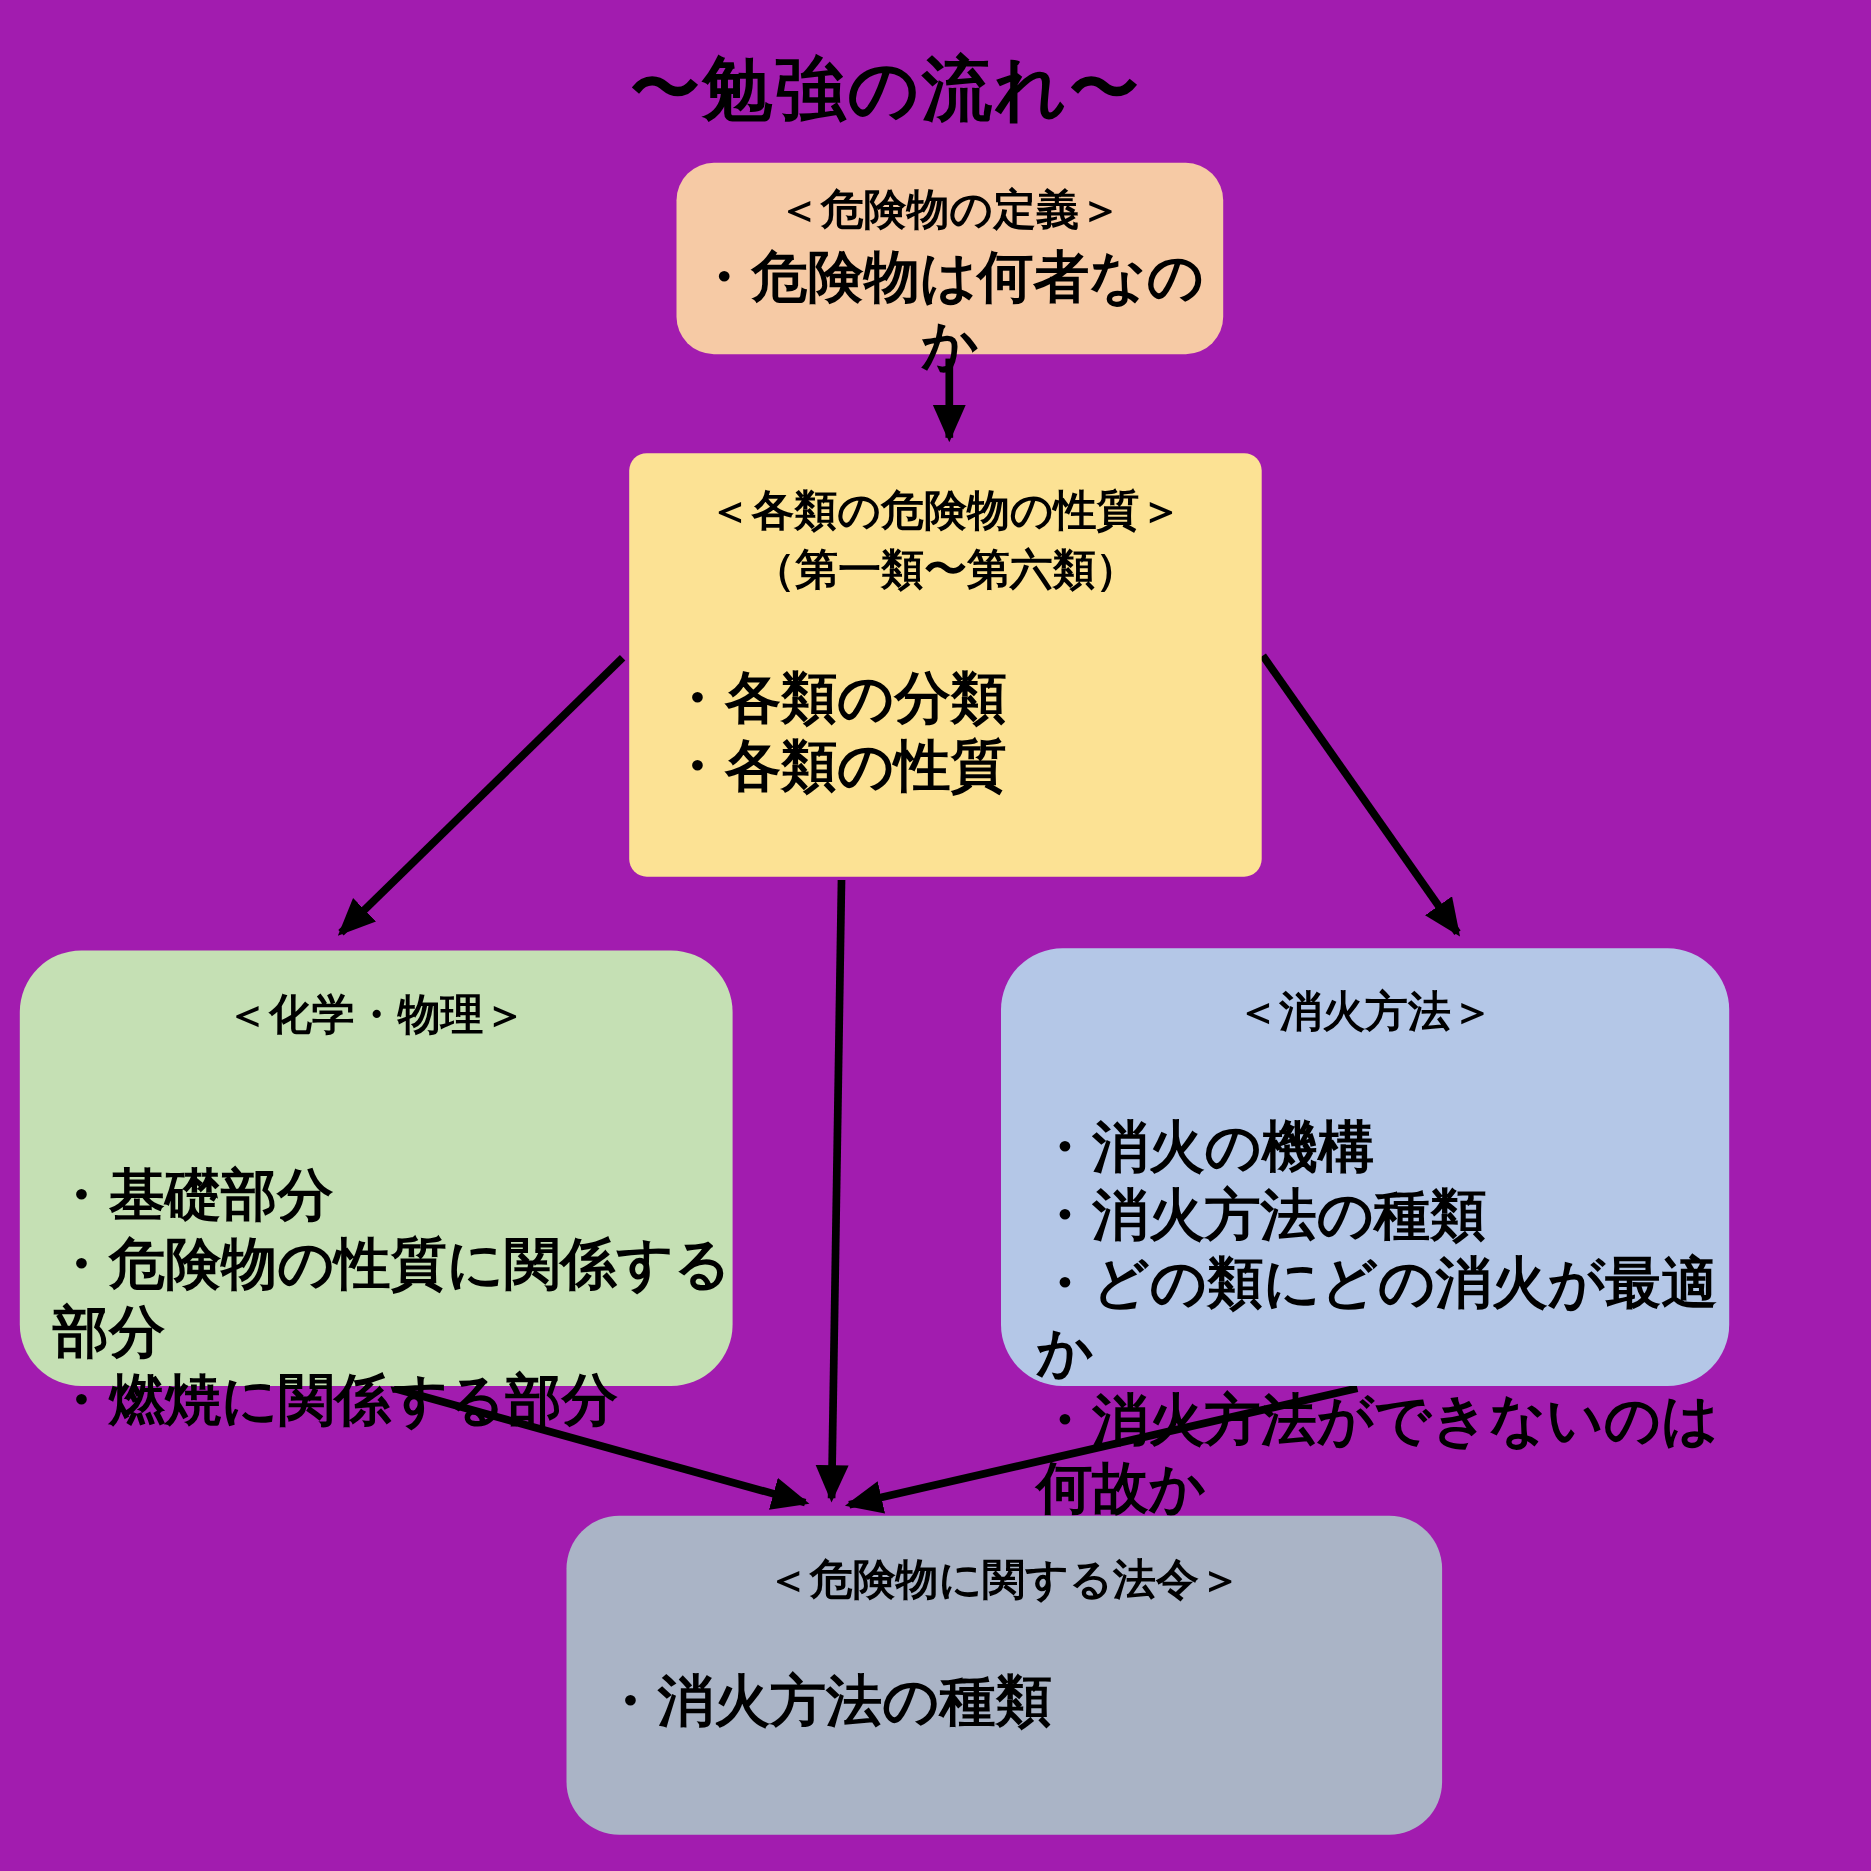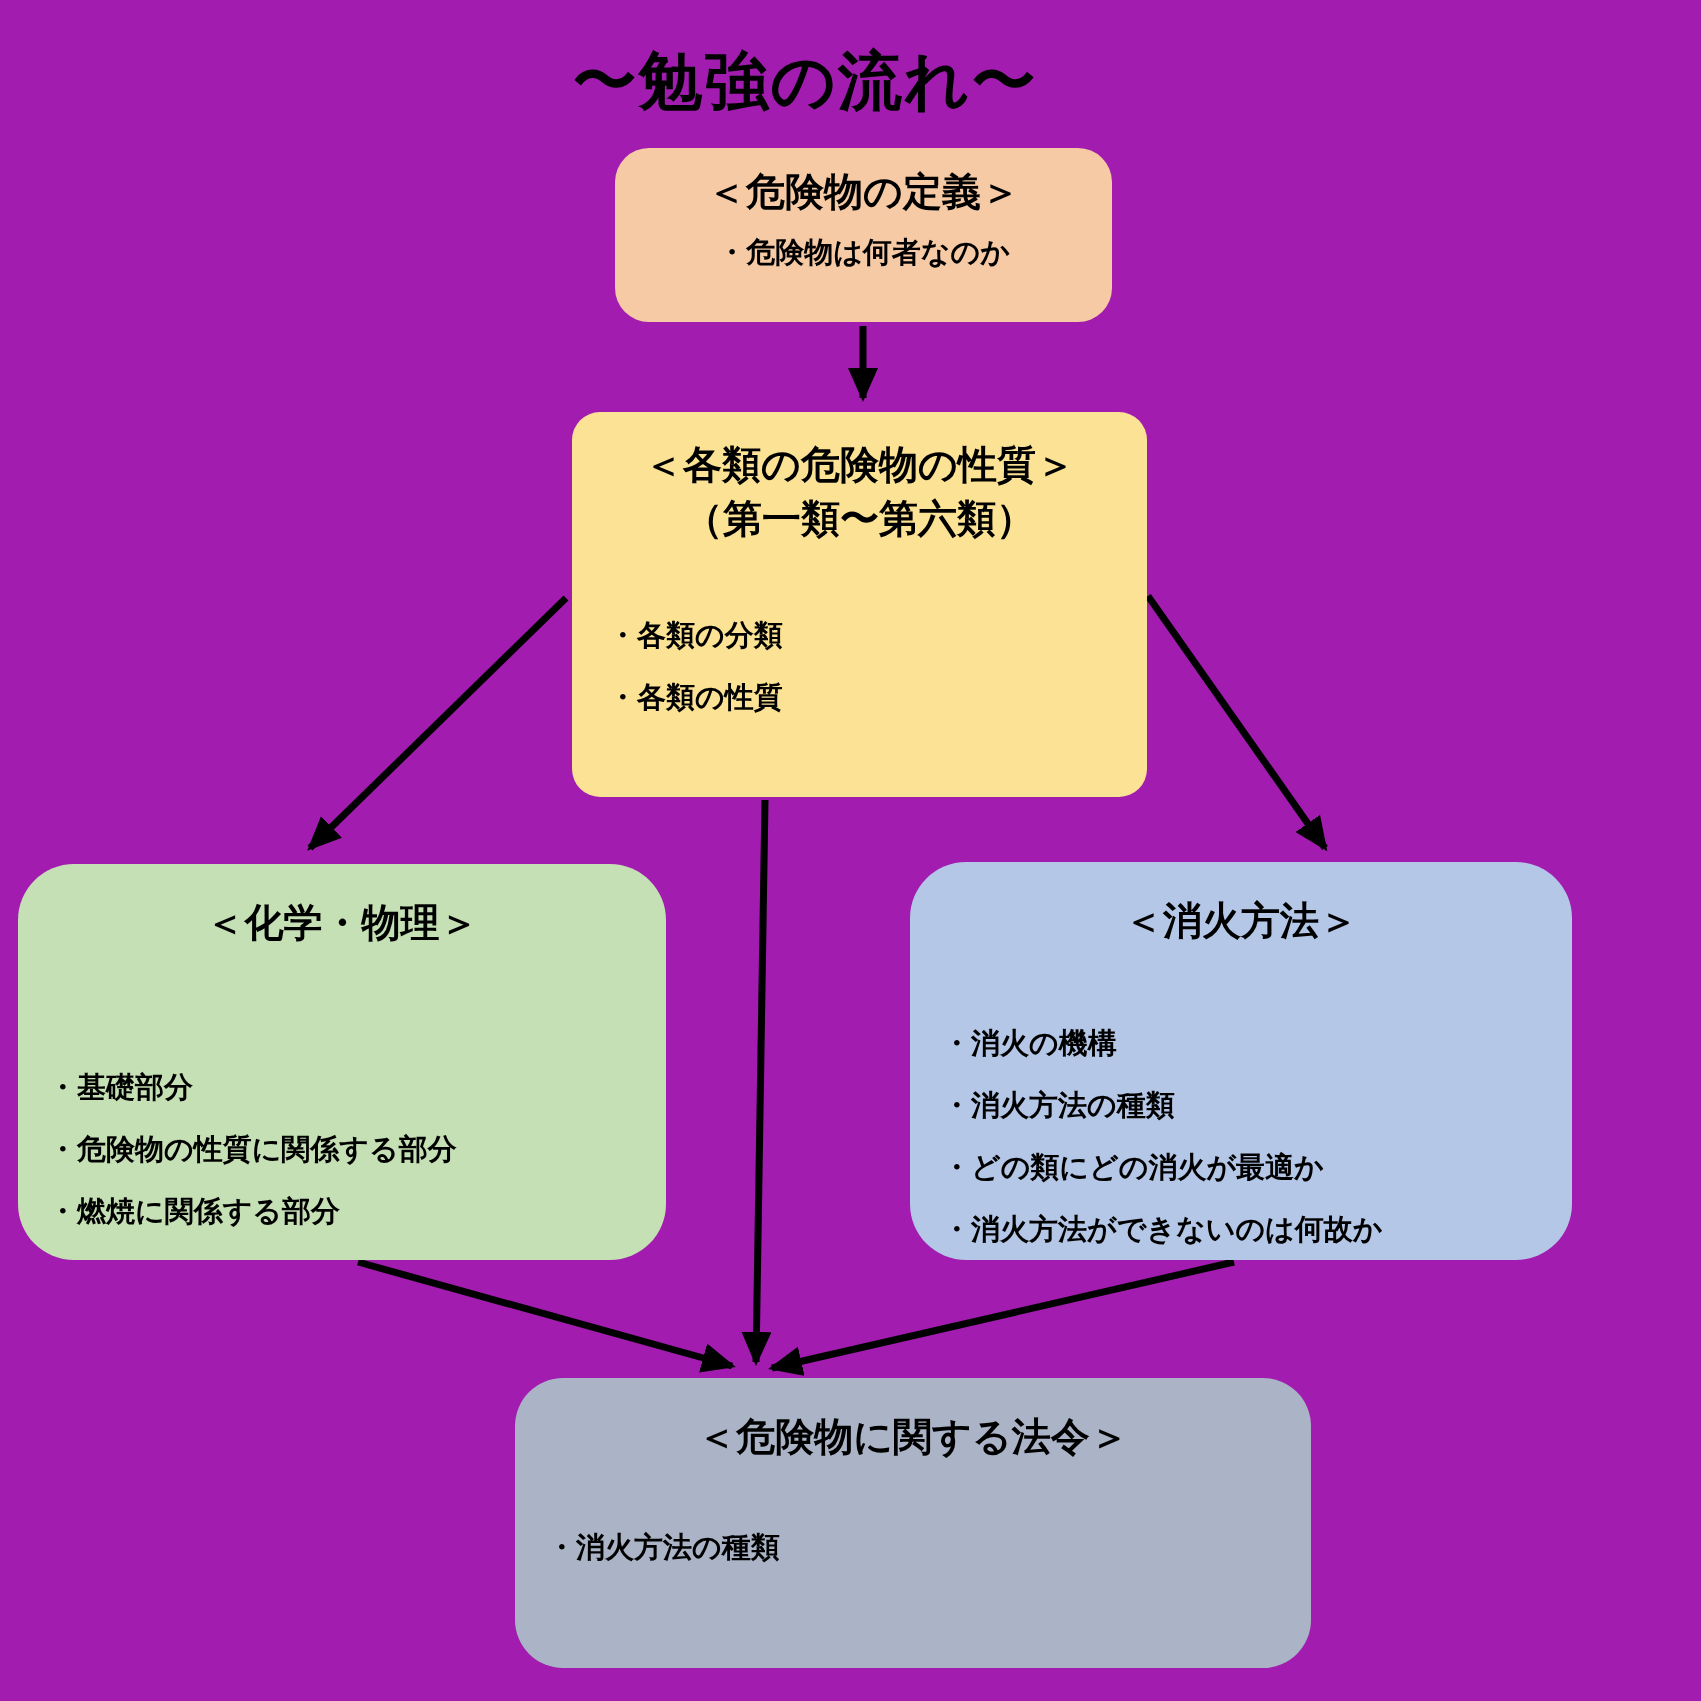--- a/index.html
+++ b/index.html
@@ -9,30 +9,30 @@
   }
   #flow-title {
     position:absolute; left:0; top:38px; width:1610px;
     text-align:center; font-size:64px; font-weight:bold; color:#000;
     letter-spacing:2px;
   }
   .box {
     position:absolute; box-sizing:border-box; color:#000; font-weight:bold;
   }
   .box .hdr { text-align:center; font-size:39px; line-height:54px; }
-  .box .bullets { font-size:29px; line-height:62px; }
+  .box .bullets { font-size:51px; line-height:62px; }
   .box .bullets.centered { text-align:center; }
   #box-definition {
     left:615px; top:148px; width:497px; height:174px;
     background:#F6CAA5; border-radius:34px; padding-top:15px;
   }
   #box-definition .hdr { line-height:58px; }
   #box-properties {
     left:572px; top:412px; width:575px; height:385px;
-    background:#FCE294; border-radius:28px; padding-top:26px;
+    background:#FCE294; border-radius:16px; padding-top:26px;
   }
   #box-properties .bullets { margin-top:58px; padding-left:36px; }
   #box-chemistry {
     left:18px; top:864px; width:648px; height:396px;
     background:#C5E0B4; border-radius:56px; padding-top:32px;
   }
   #box-chemistry .bullets { margin-top:106px; padding-left:30px; }
   #box-extinguishing {
     left:910px; top:862px; width:662px; height:398px;
     background:#B4C7E7; border-radius:56px; padding-top:32px;

